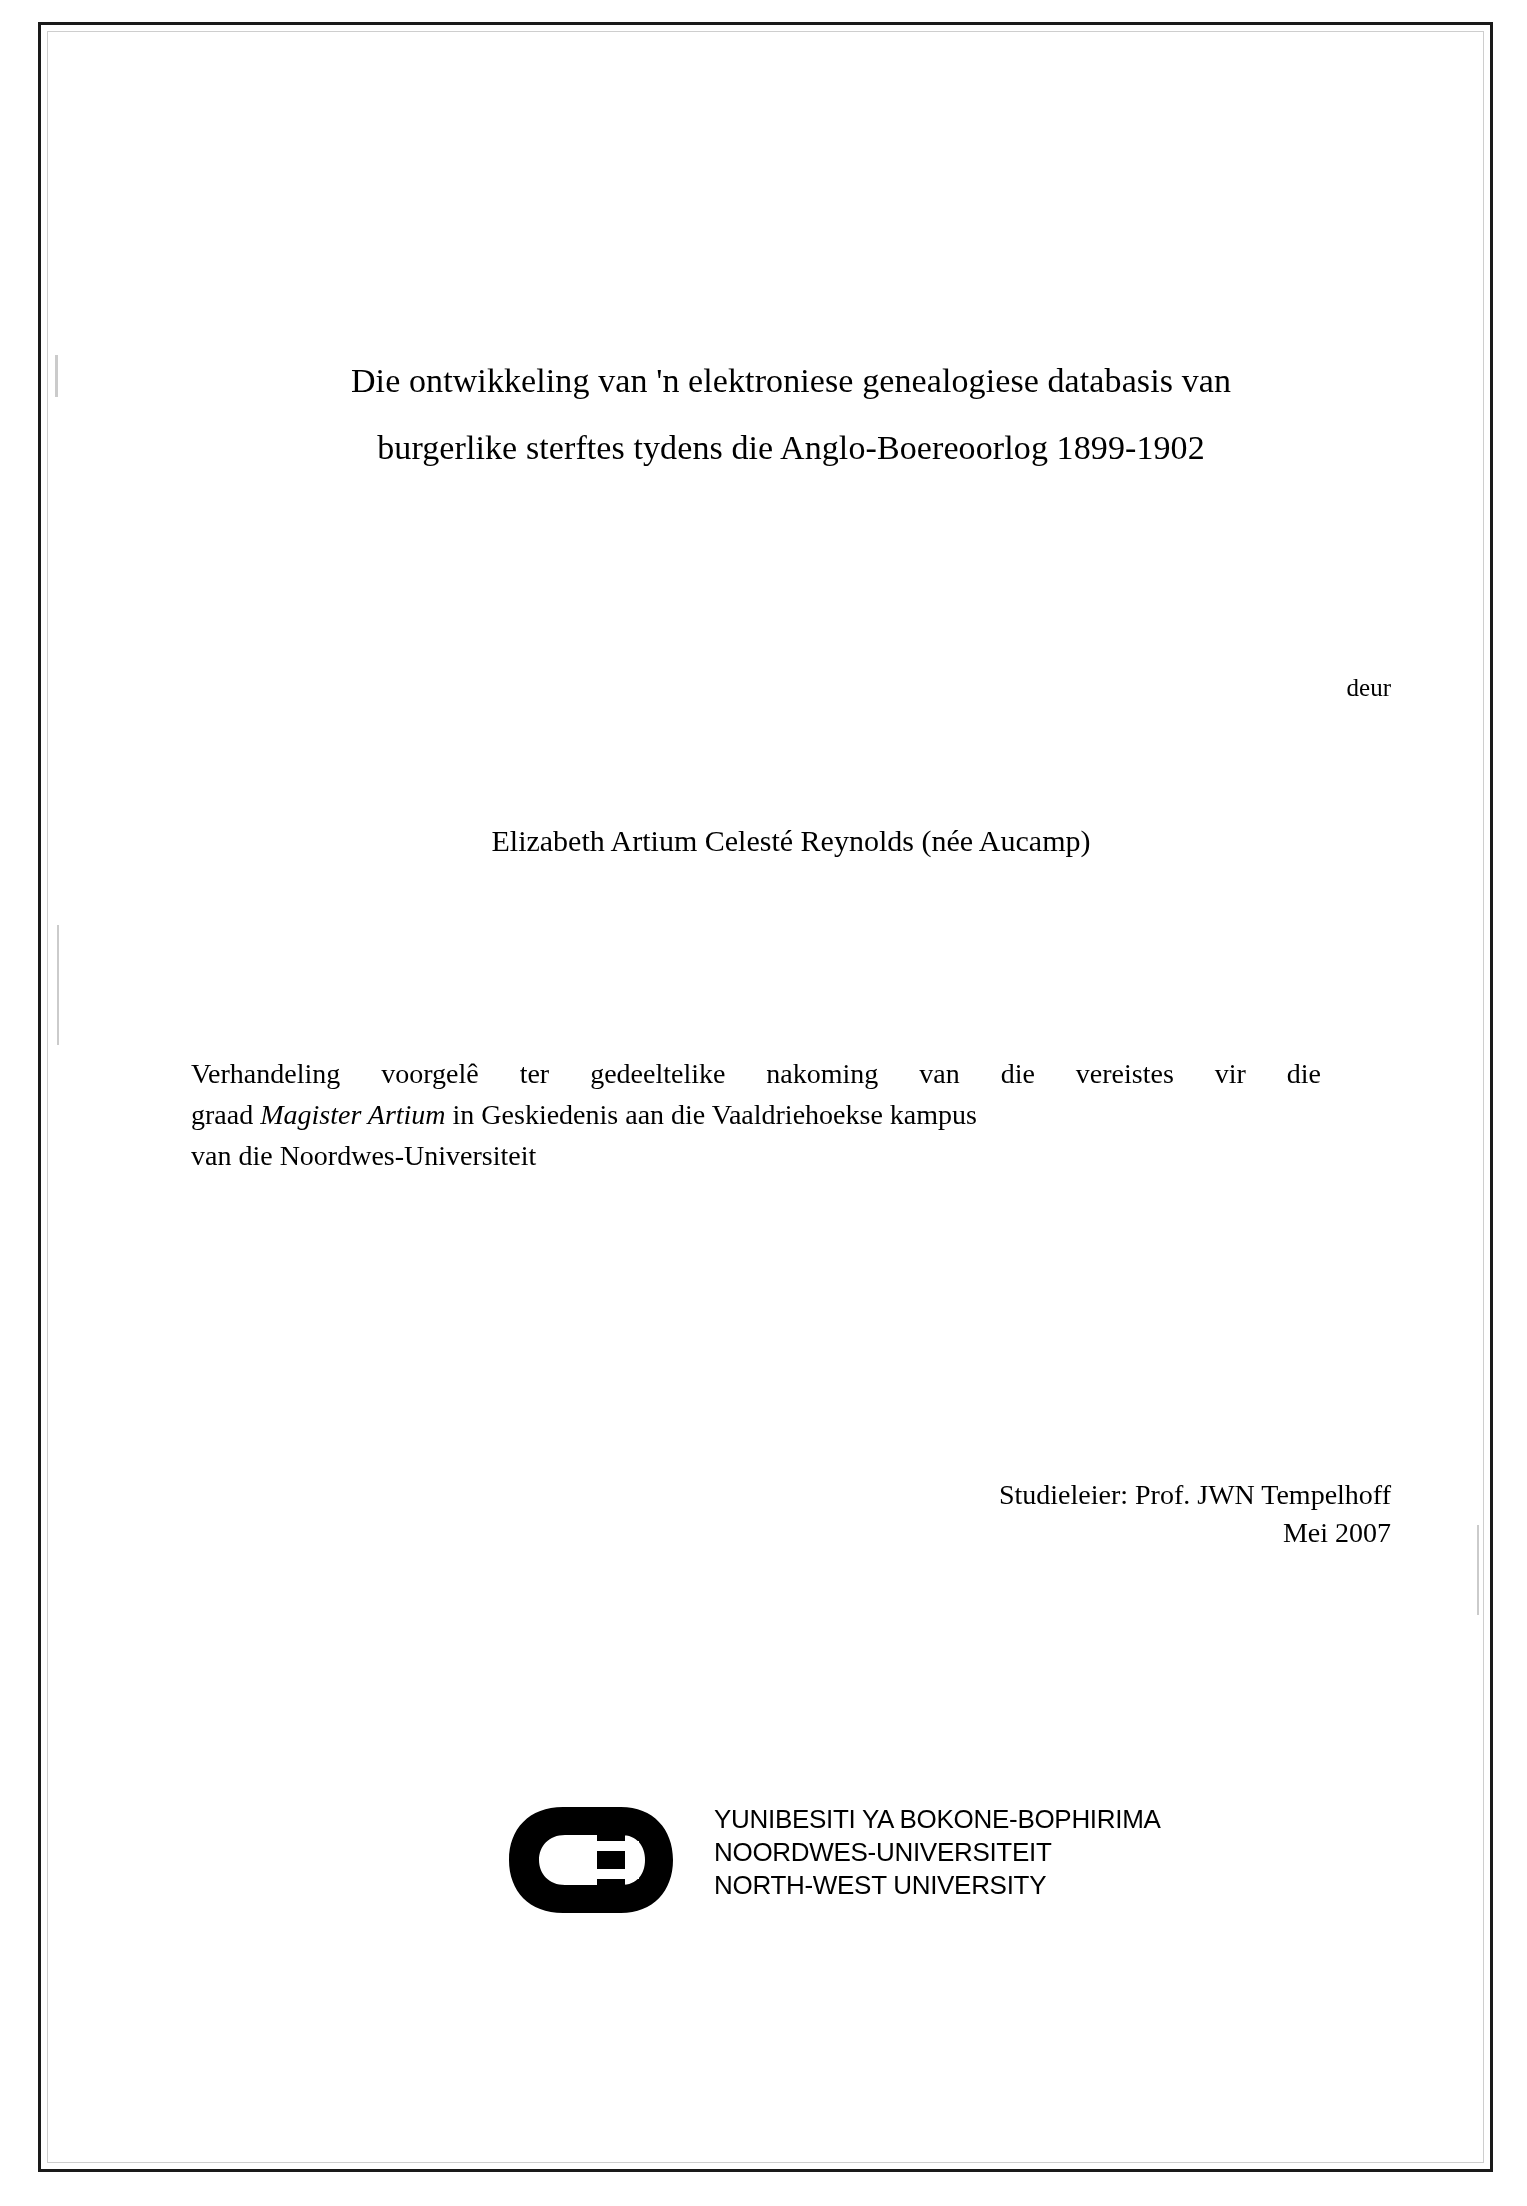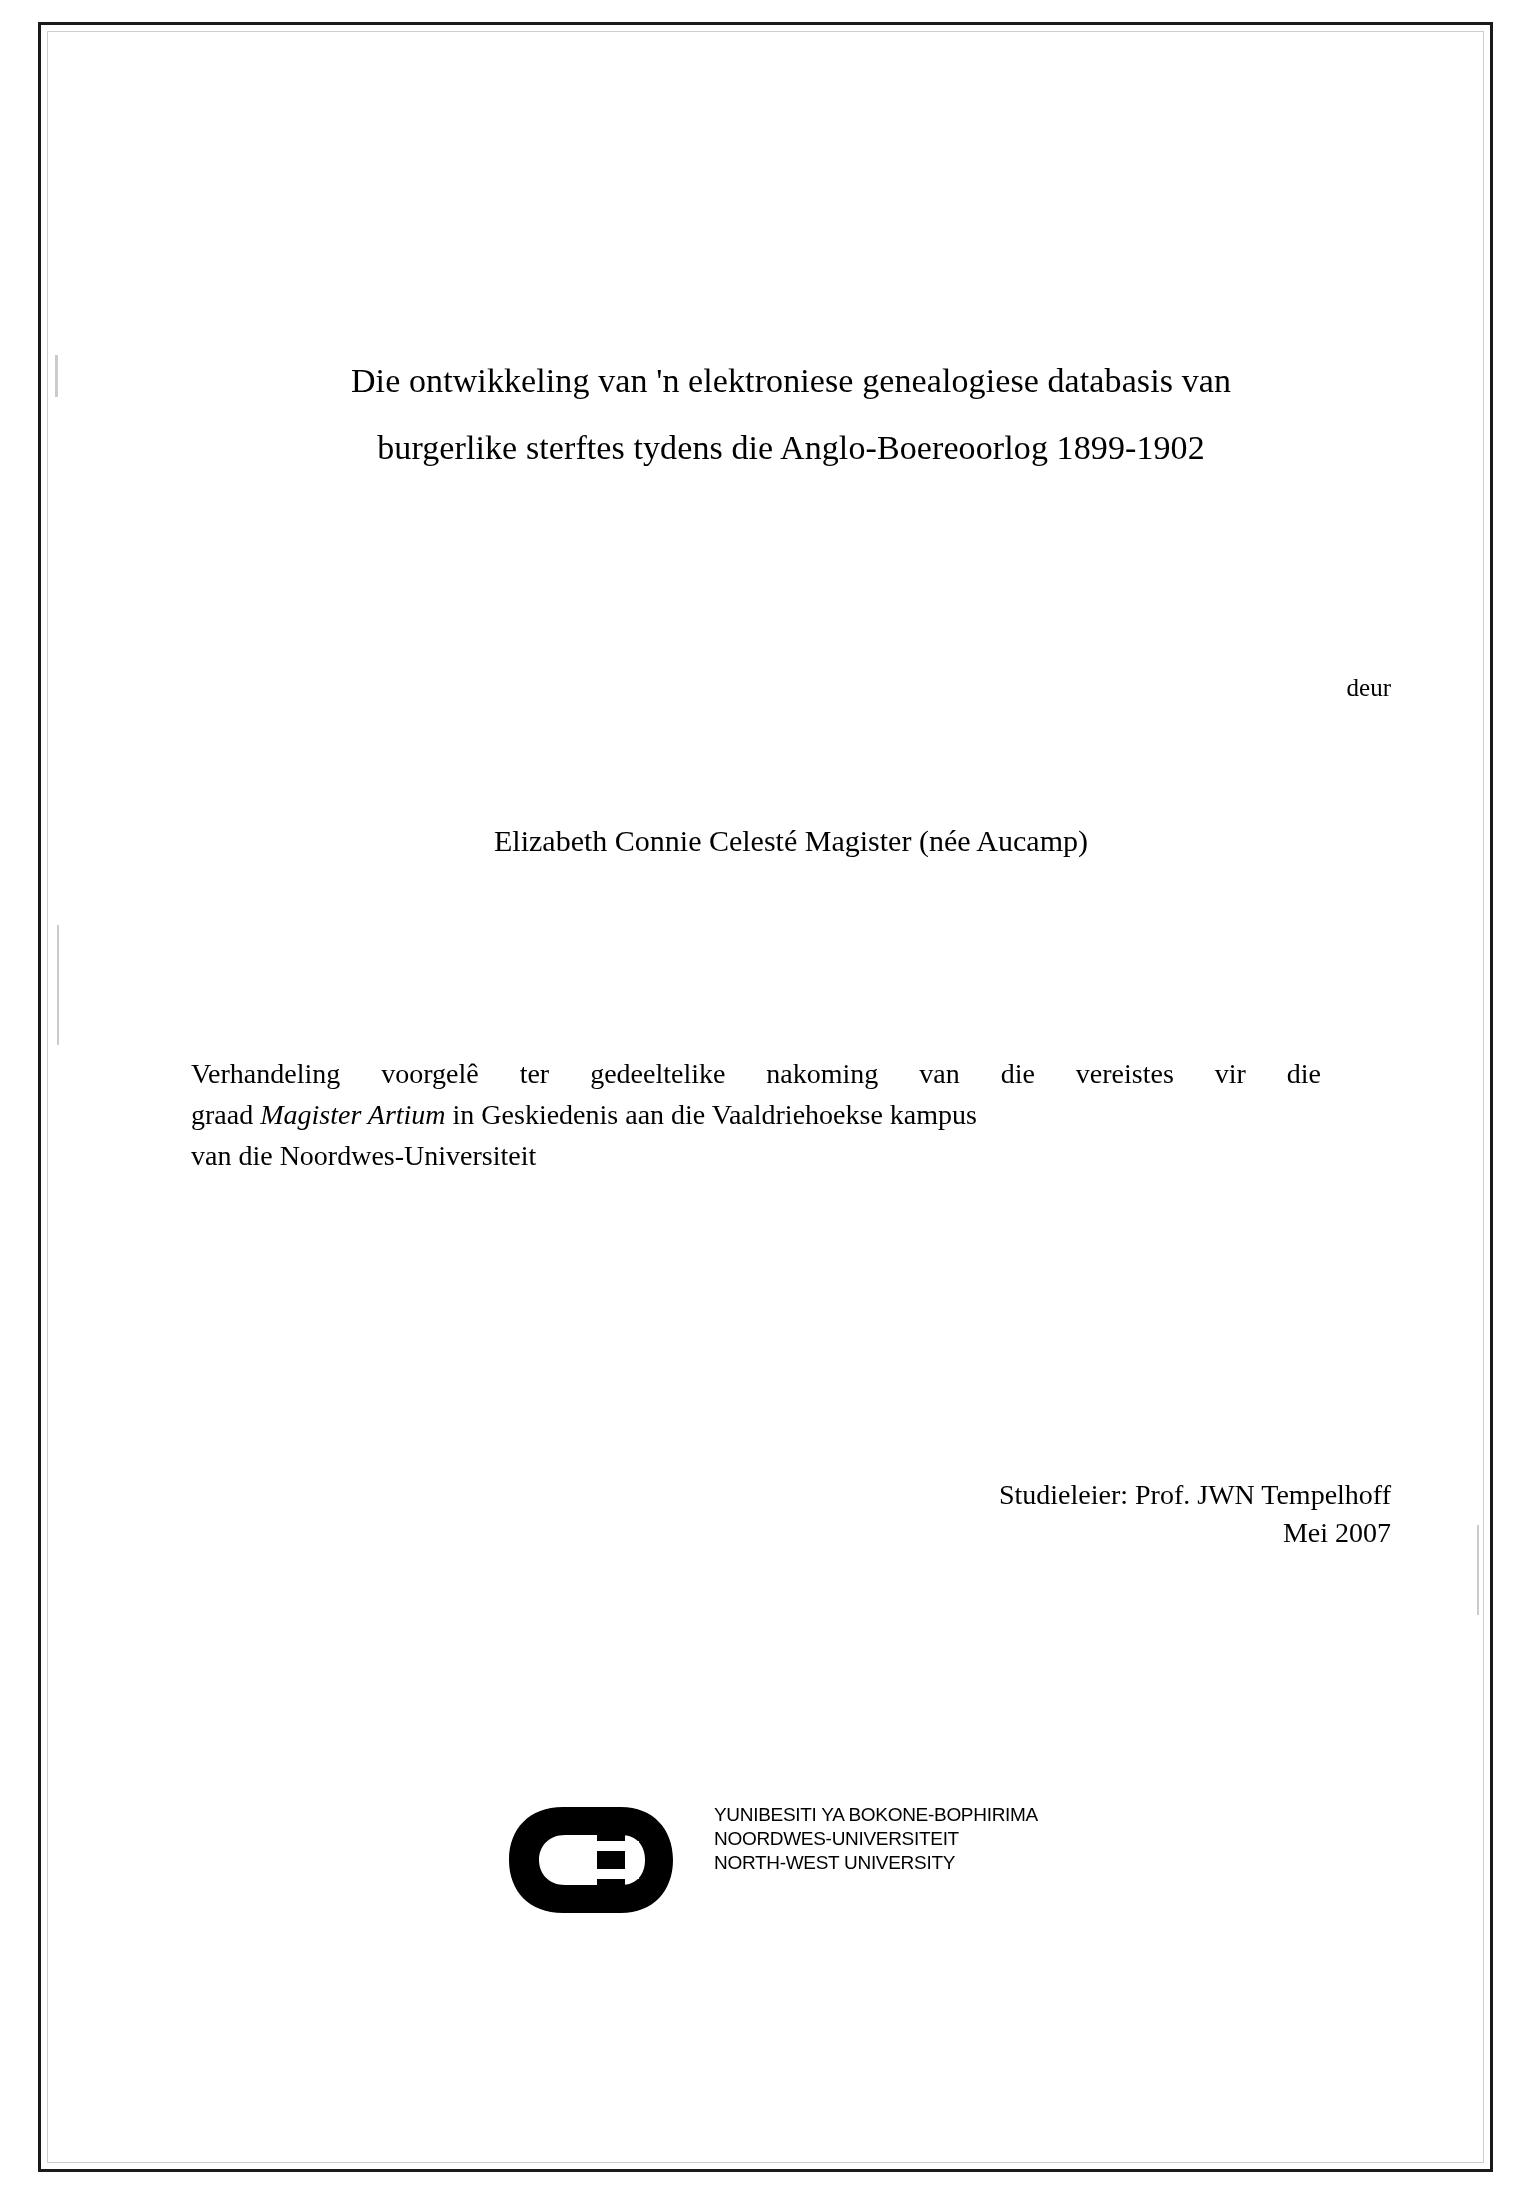--- a/index.html
+++ b/index.html
@@ -123,21 +123,21 @@
     left: 30px;
     top: 6px;
     width: 190px;
     height: 118px;
   }
   .logo-text {
     position: absolute;
     left: 243px;
     top: 8px;
     font-family: "Liberation Sans", sans-serif;
-    font-size: 19px;
+    font-size: 26px;
     line-height: 1.27;
     letter-spacing: -0.3px;
     white-space: nowrap;
   }
 
   
   .speckle {
     position: absolute;
     background: #6b6b6b;
     opacity: 0.35;
@@ -152,21 +152,21 @@
 
     <div class="content">
 
       <div class="title-block">
         <span class="title-line">Die ontwikkeling van 'n elektroniese genealogiese databasis van</span>
         <span class="title-line second">burgerlike sterftes tydens die Anglo-Boereoorlog 1899-1902</span>
       </div>
 
       <div class="deur">deur</div>
 
-      <div class="author">Elizabeth Connie Celesté Magister (née Aucamp)</div>
+      <div class="author">Elizabeth Artium Celesté Reynolds (née Aucamp)</div>
 
       <div class="statement">
         <div class="just">Verhandeling voorgelê ter gedeeltelike nakoming van die vereistes vir die</div>
         <div class="rest"><span>graad </span><em>Magister Artium</em><span> in Geskiedenis aan die Vaaldriehoekse kampus</span></div>
         <div class="rest">van die Noordwes-Universiteit</div>
       </div>
 
       <div class="supervisor-block">
         <div>Studieleier: Prof. JWN Tempelhoff</div>
         <div>Mei 2007</div>

